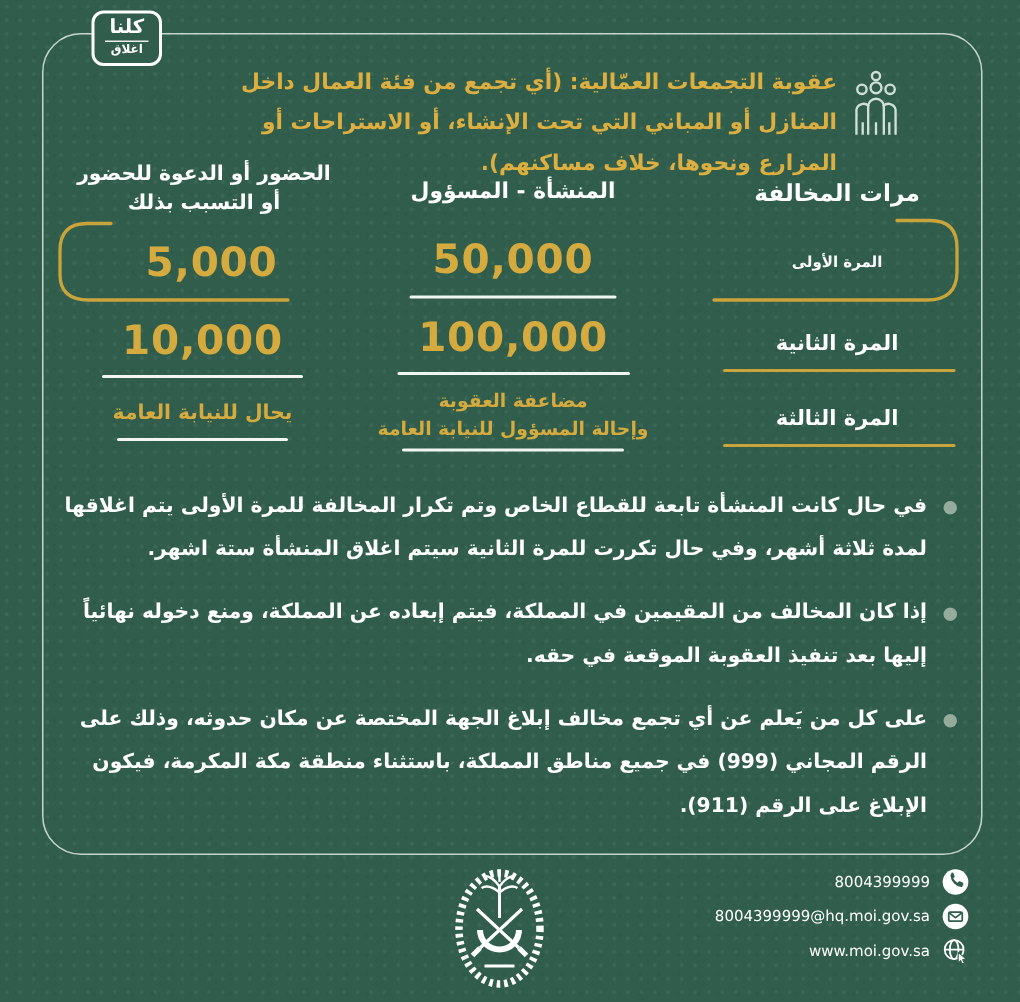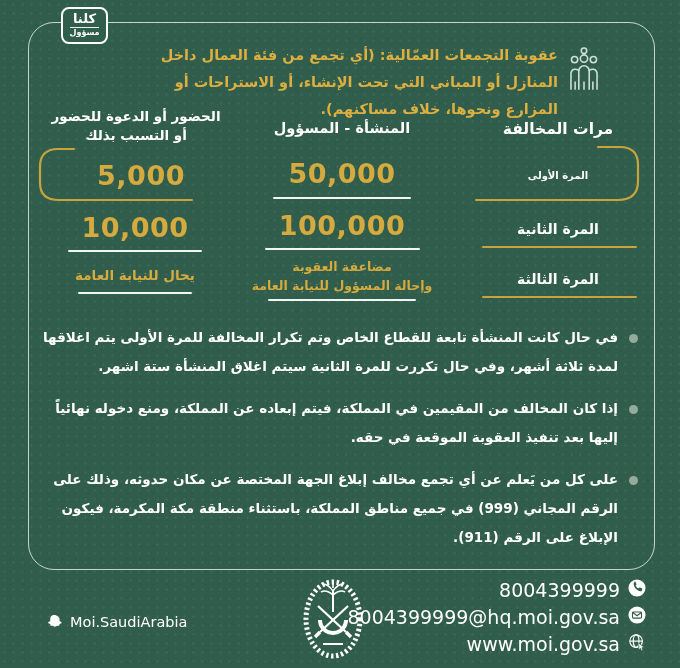--- a/index.html
+++ b/index.html
@@ -47,33 +47,33 @@
   .note { display:flex; gap:11px; margin-bottom:13px; }
   .note-dot { flex:none; width:9px; height:9px; border-radius:50%; background:#95AB9C; margin-top:11px; }
   .note-text { color:#fff; font-weight:bold; font-size:13.5px; line-height:2.15; text-align:right; }
 
   
   .snapchat { position:absolute; left:45px; top:613px; display:flex; align-items:center; gap:7px;
     direction:ltr; color:#fff; font-size:14.5px; }
   .emblem { position:absolute; left:301px; top:576px; }
   .contacts { position:absolute; right:34px; top:579px; display:flex; flex-direction:column;
     gap:5px; align-items:flex-end; direction:ltr; }
-  .contact-line { display:flex; align-items:flex-start; gap:8px; color:#fff; font-size:19px; }
+  .contact-line { display:flex; align-items:center; gap:8px; color:#fff; font-size:10px; }
   .circle-ic { width:18px; height:18px; }
 </style>
 </head>
 <body>
 
 <div class="poster">
 
   <div class="frame"></div>
 
   <div class="logo">
     <div class="logo-top">كلنا</div>
-    <div class="logo-bottom">مسؤول</div>
+    <div class="logo-bottom">اغلاق</div>
   </div>
 
   <svg class="people-icon" viewBox="0 0 34 46" fill="none" stroke="#CFE0D8" stroke-width="1.5">
     <circle cx="17" cy="4.5" r="2.6"></circle>
     <circle cx="8" cy="13" r="3"></circle>
     <circle cx="17" cy="12" r="3.5"></circle>
     <circle cx="26" cy="13" r="3"></circle>
     <path d="M4.5,42 V26 a4.5,4.5 0 0 1 8,-2"></path>
     <path d="M29.5,42 V26 a4.5,4.5 0 0 0 -8,-2"></path>
     <path d="M12,42 V24 a5,5 0 0 1 10,0 V42"></path>
@@ -124,26 +124,20 @@
     <div class="note">
       <span class="note-dot"></span>
       <div class="note-text">إذا كان المخالف من المقيمين في المملكة، فيتم إبعاده عن المملكة، ومنع دخوله نهائياً إليها بعد تنفيذ العقوبة الموقعة في حقه.</div>
     </div>
     <div class="note">
       <span class="note-dot"></span>
       <div class="note-text">على كل من يَعلم عن أي تجمع مخالف إبلاغ الجهة المختصة عن مكان حدوثه، وذلك على الرقم المجاني (999) في جميع مناطق المملكة، باستثناء منطقة مكة المكرمة، فيكون الإبلاغ على الرقم (911).</div>
     </div>
   </div>
 
-  <div class="snapchat">
-    <svg class="circle-ic" viewBox="0 0 24 24" fill="#fff">
-      <path d="M12,2.5 C8.6,2.5 7,4.8 7,7.8 v3 c-1.3,.9 -2.8,1.3 -2.8,2.2 0,.9 1.8,1.1 2.7,1.8 .7,.5 -.4,1.8 .9,2.2 1.1,.4 2.3,-.3 3.6,.7 1.1,.8 2.5,.8 3.6,0 1.3,-1 2.5,-.3 3.6,-.7 1.3,-.4 .2,-1.7 .9,-2.2 .9,-.7 2.7,-.9 2.7,-1.8 0,-.9 -1.5,-1.3 -2.8,-2.2 v-3 C19.4,4.8 15.4,2.5 12,2.5 z"></path>
-    </svg>
-    <span>Moi.SaudiArabia</span>
-  </div>
 
   <svg class="emblem" width="64" height="86" viewBox="0 0 64 86">
     <ellipse cx="32" cy="43" rx="27" ry="37" fill="none" stroke="#fff" stroke-width="5" stroke-dasharray="2.4 2.6"></ellipse>
     <line x1="32" y1="15" x2="32" y2="36" stroke="#fff" stroke-width="2"></line>
     <path d="M32,19 q-7,-6 -12,-3 M32,19 q7,-6 12,-3 M32,15 q-5,-7 -10,-7 M32,15 q5,-7 10,-7 M32,12 q0,-6 0,-8" stroke="#fff" stroke-width="1.6" fill="none"></path>
     <path d="M17,30 L45,56 M47,30 L19,56" stroke="#fff" stroke-width="2.2"></path>
     <path d="M45,56 l5,5 M19,56 l-5,5" stroke="#fff" stroke-width="3.4"></path>
     <path d="M17,44 a15,15 0 0 0 30,0 l-4,0 a11,11 0 0 1 -22,0 z" fill="#fff"></path>
     <line x1="22" y1="68" x2="42" y2="68" stroke="#fff" stroke-width="2"></line>
   </svg>

